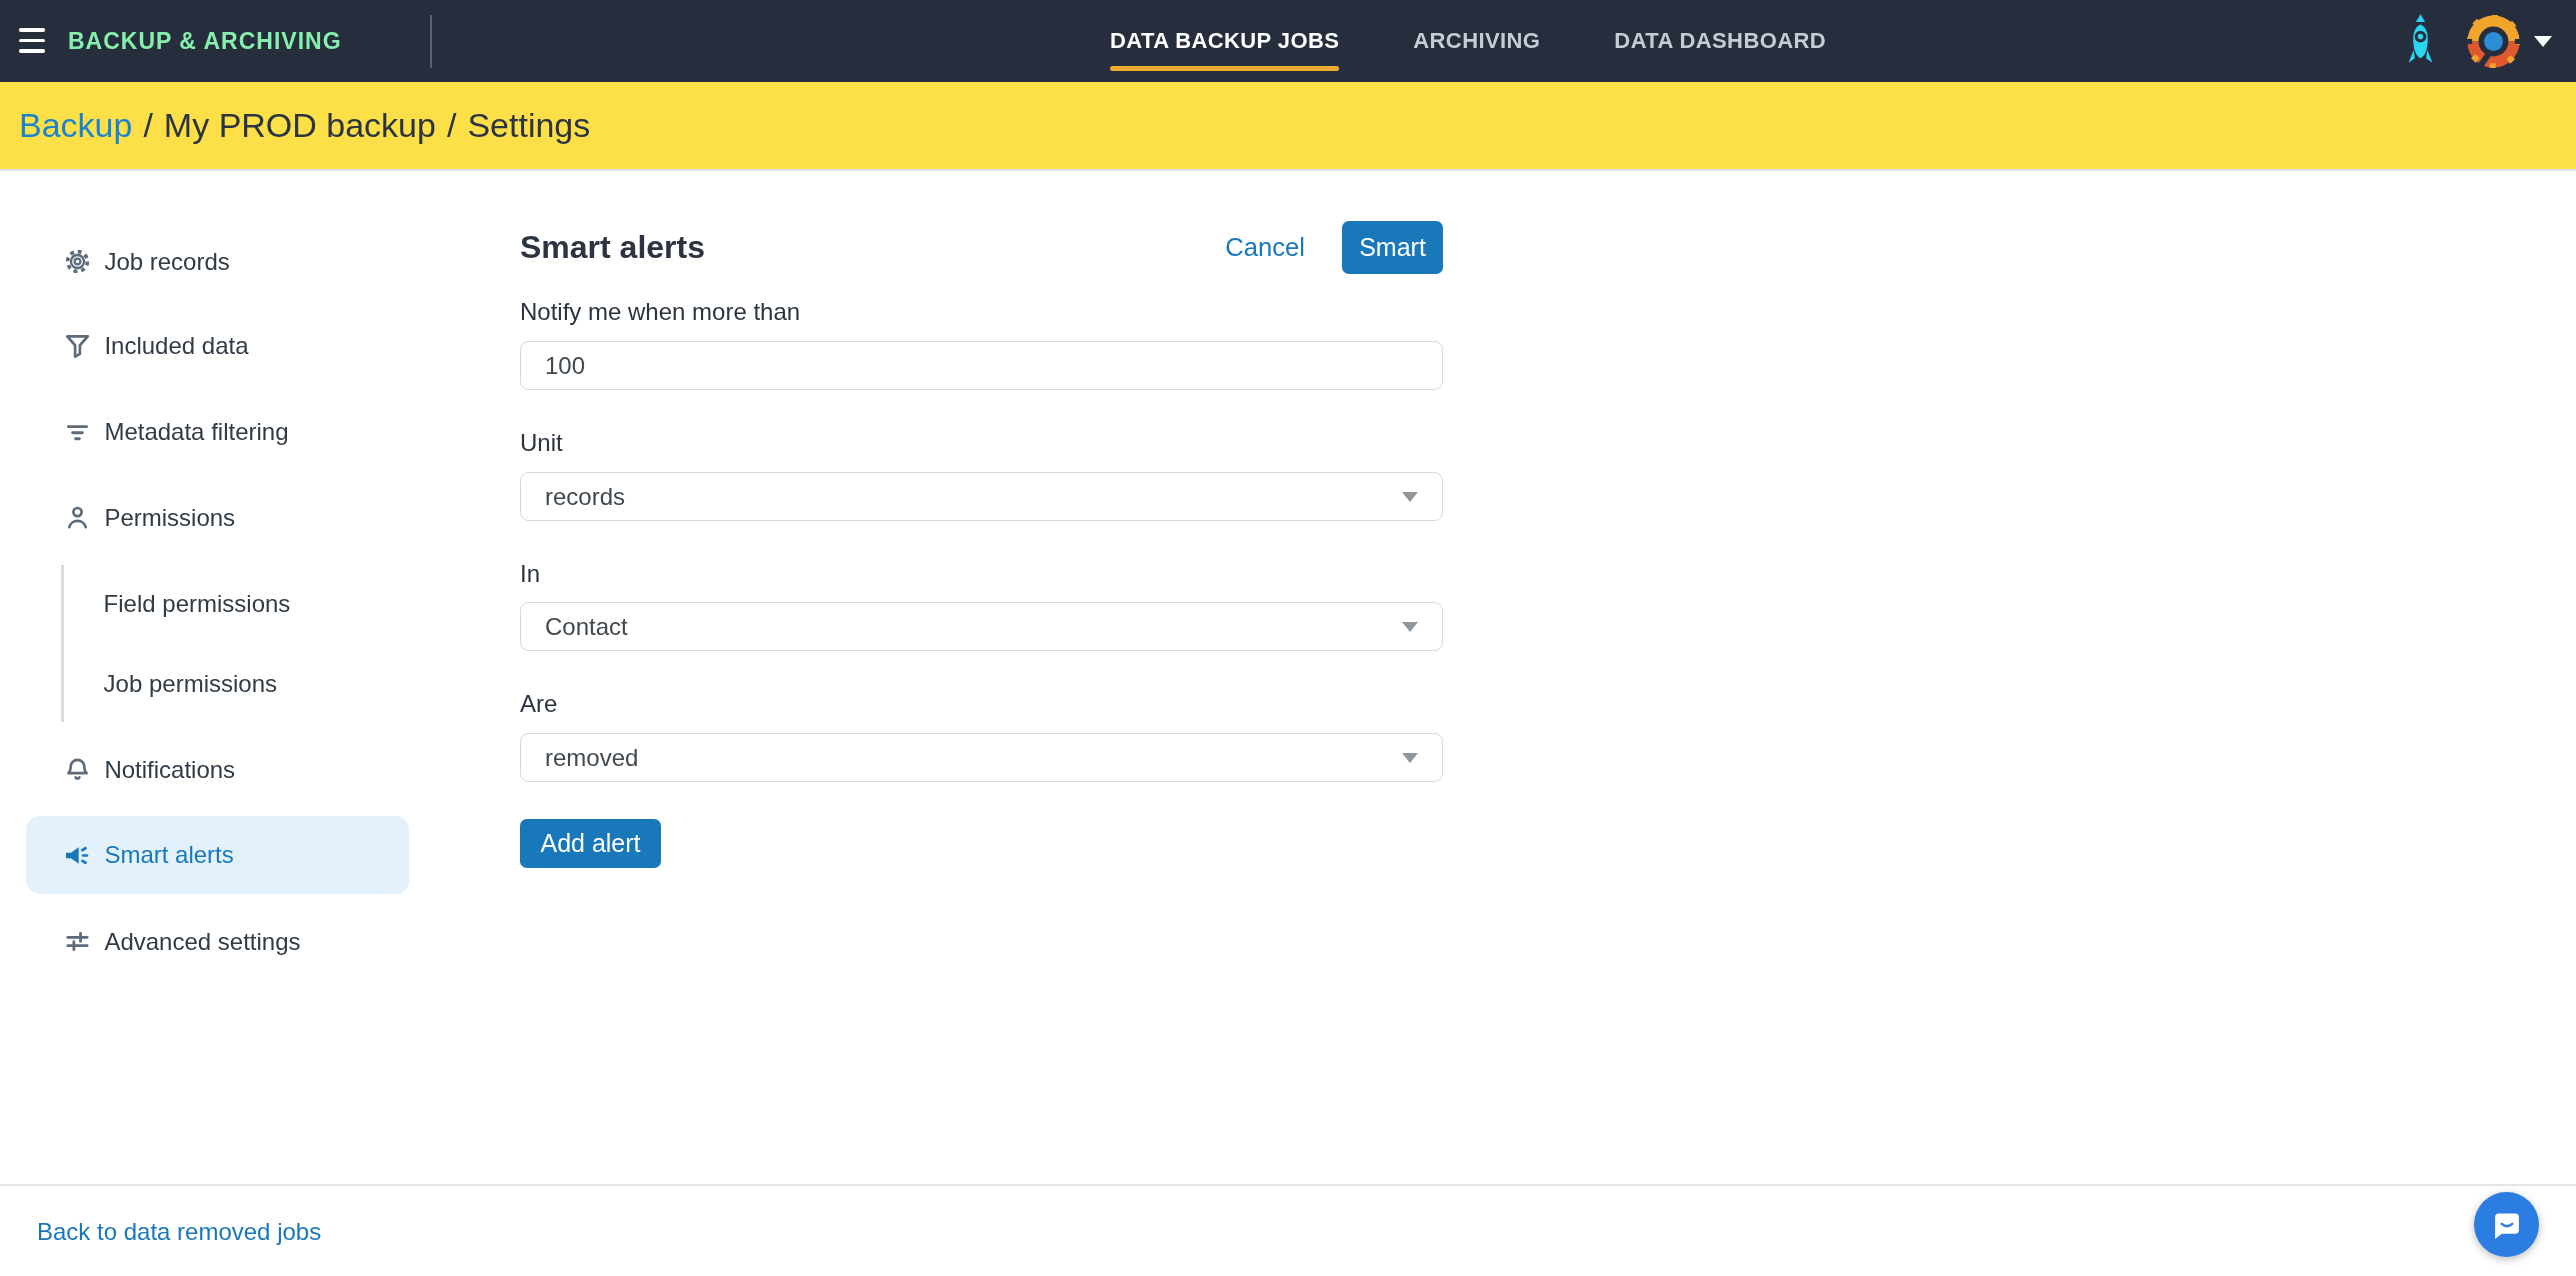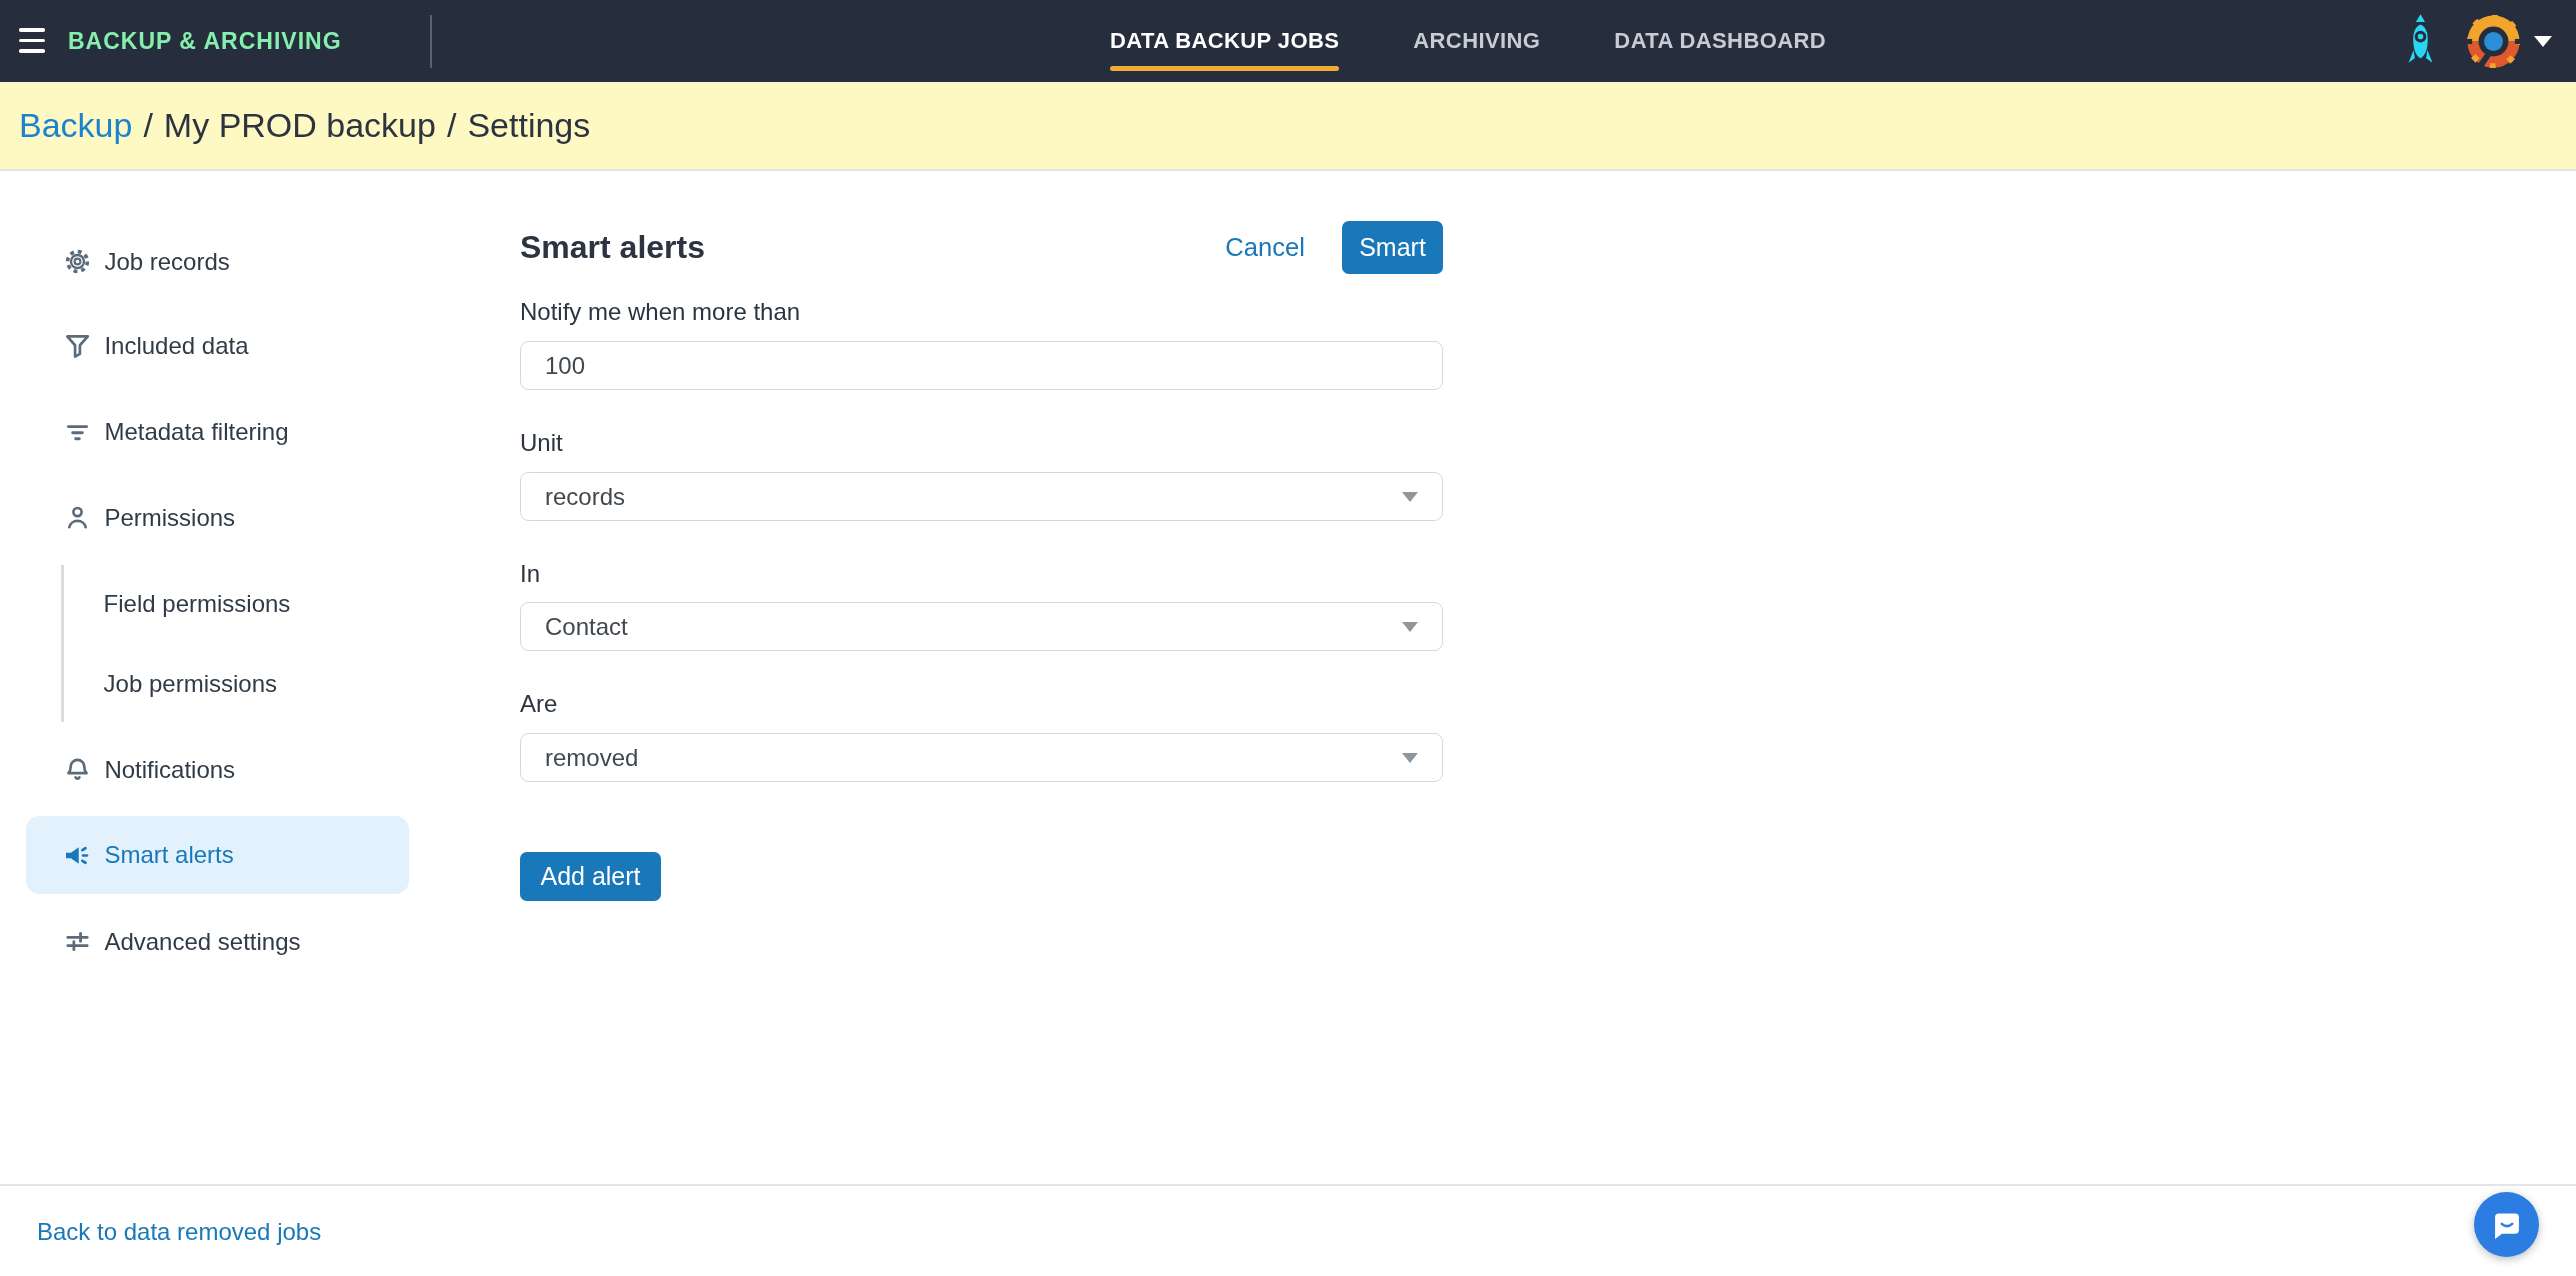--- a/index.html
+++ b/index.html
@@ -15,21 +15,21 @@
   .nav-tabs { position:absolute; left:1110px; top:0; height:82px; display:flex; gap:74px; }
   .tab { position:relative; height:82px; display:flex; align-items:center; color:#c7ccd4; font-size:22px; font-weight:bold; letter-spacing:0.4px; white-space:nowrap; cursor:pointer; }
   .tab.active { color:#ffffff; }
   .tab.active::after { content:""; position:absolute; left:0; right:0; bottom:11px; height:5.1px; background:#f0ab32; border-radius:2.6px; }
   .nav-right { position:absolute; right:24px; top:0; height:82px; display:flex; align-items:center; gap:0; }
   .rocket-wrap { width:31px; height:56px; margin-right:31px; display:flex; align-items:center; cursor:pointer; }
   .logo-wrap { width:53px; height:53px; cursor:pointer; }
   .nav-caret { width:0; height:0; border-left:9.4px solid transparent; border-right:9.4px solid transparent; border-top:11px solid #ffffff; margin-left:13.6px; cursor:pointer; }
 
   
-  .crumbbar { position:absolute; left:0; top:82px; width:2576px; height:87px; display:flex; align-items:center; padding-left:19px; font-size:34px; color:#2b3440; background:#fef9c3; }
+  .crumbbar { position:absolute; left:0; top:82px; width:2576px; height:87px; display:flex; align-items:center; padding-left:19px; font-size:34px; color:#2b3440; background:#fde047; }
   .crumbbar a { color:#1b82cf; text-decoration:none; cursor:pointer; }
   .crumb-sep { margin:0 11px; color:#2b3440; }
   .crumb-divider { position:absolute; left:0; top:169px; width:2576px; height:1.7px; background:#e3e6e9; }
 
   
   .srow { position:absolute; left:25.6px; width:383px; height:51px; display:flex; align-items:center; padding-left:37px; cursor:pointer; }
   .srow .icon { width:29px; height:32px; margin-right:12.8px; display:flex; align-items:center; justify-content:center; flex:0 0 29px; }
   .srow .slabel { font-size:24px; color:#303b46; white-space:nowrap; }
   .srow.child { padding-left:78px; }
   .srow.active { top:816px; height:78px; background:#e2f1fb; border-radius:13.6px; }
@@ -41,21 +41,21 @@
   .main-title { font-size:32px; font-weight:600; color:#2b3440; }
   .head-actions { display:flex; align-items:center; gap:37px; }
   .cancel-link { font-size:25.6px; color:#1878ba; text-decoration:none; cursor:pointer; }
   .btn { background:#1878ba; color:#fff; border:none; border-radius:6.8px; font-size:25px; font-family:"Liberation Sans", sans-serif; display:flex; align-items:center; justify-content:center; cursor:pointer; }
   .save-btn { width:101px; height:53px; }
   .flabel { position:absolute; left:520px; font-size:24px; color:#2b3440; white-space:nowrap; }
   .fbox { position:absolute; left:520px; width:923px; height:49px; border:1.7px solid #d5d8db; border-radius:8.5px; background:#fff; font-size:24px; color:#41494f; }
   input.fbox { padding:11px 24px; font-family:"Liberation Sans", sans-serif; outline:none; }
   .fselect { display:flex; align-items:center; justify-content:space-between; padding:0 24px; cursor:pointer; }
   .sel-caret { width:0; height:0; border-left:8.5px solid transparent; border-right:8.5px solid transparent; border-top:10.2px solid #8f969c; }
-  .add-btn { position:absolute; left:520px; top:819px; width:141px; height:49px;margin-top:33px; }
+  .add-btn { position:absolute; left:520px; top:819px; width:141px; height:49px; }
 
   
   .foot-divider { position:absolute; left:0; top:1184px; width:2576px; height:1.7px; background:#e3e6e9; }
   .back-link { position:absolute; left:37px; top:1218px; font-size:24px; color:#1878ba; text-decoration:none; cursor:pointer; }
   .chat-bubble { position:absolute; left:2474px; top:1192px; width:65px; height:65px; border-radius:50%; background:#2b7de1; display:flex; align-items:center; justify-content:center; cursor:pointer; box-shadow:0 2.6px 8.5px rgba(0,0,0,0.25); }
 </style>
 </head>
 <body>
 
 <div id="app">

